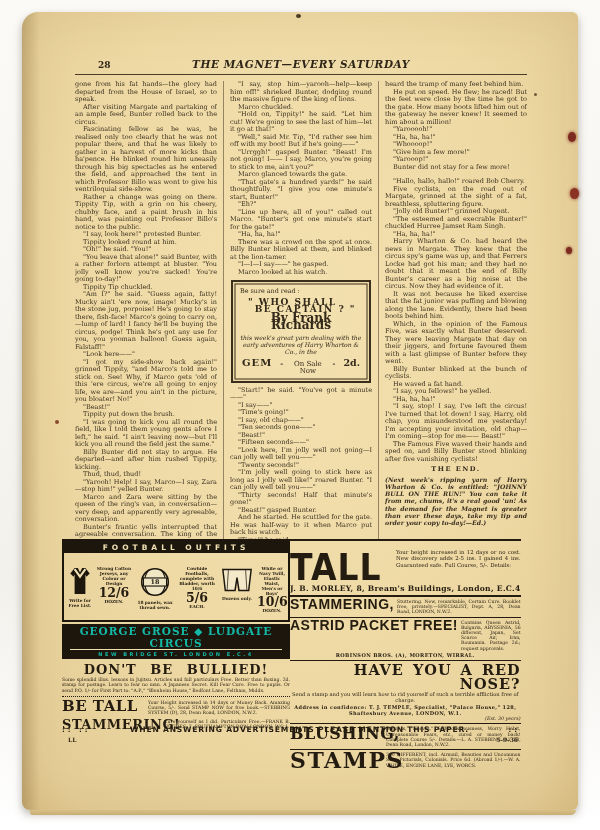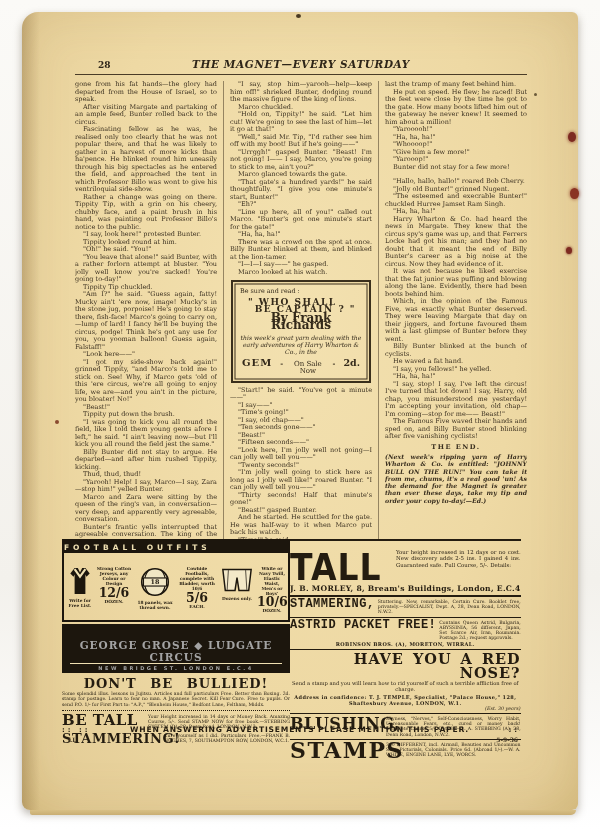--- a/index.html
+++ b/index.html
@@ -43,46 +43,46 @@
   .gem-sale{font-size:7px;}
   .gem-price{font-weight:700;font-size:9.5px;}
 
   
   .ads{position:absolute;left:40px;top:527px;width:456px;height:184px;display:flex;color:#241c10;}
   .ads-left{width:230px;}
   .ads-gap{width:6px;}
   .ads-right{flex:1;display:flex;flex-direction:column;border-top:2px solid #241c10;}
 
   .fo-box{border:2px solid #1c160d;}
-  .fo-banner{background:#1c160d;color:#efe0b2;font-family:"DejaVu Sans",sans-serif;font-weight:700;font-size:7.5px;letter-spacing:4px;padding:2px 0 1px;}
+  .fo-banner{background:#1c160d;color:#efe0b2;text-align:center;font-family:"DejaVu Sans",sans-serif;font-weight:700;font-size:7.5px;letter-spacing:4px;padding:2px 0 1px;}
   .fo-body{display:flex;align-items:flex-start;padding:2px 1px 1px;height:52px;overflow:hidden;margin-top:12px;}
   .fo-cell{text-align:center;overflow:hidden;}
   .fo-tiny{font-size:4.3px;line-height:4.9px;font-weight:700;}
   .fo-price{font-weight:700;font-size:12.5px;line-height:12px;}
   .fo-unit{font-size:4.3px;font-weight:700;}
-  .gg-banner{margin-top:2px;background:#1c160d;color:#a3a3a3;text-align:center;padding:15px 0 2px;}
+  .gg-banner{margin-top:2px;background:#1c160d;color:#14b8a6;text-align:center;padding:1px 0 2px;}
   .gg-main{font-weight:700;font-size:10.5px;letter-spacing:1px;line-height:12px;}
   .gg-sub{font-family:"DejaVu Sans",sans-serif;font-weight:700;font-size:5px;letter-spacing:2.5px;border-top:1px solid #efe0b2;margin:0 8px;padding-top:1px;line-height:6px;}
 
   .bullied{margin-top:4px;}
   .bullied-head{font-weight:700;font-size:13px;letter-spacing:1px;word-spacing:8px;text-align:center;line-height:13px;}
   .ad-small{font-size:4.6px;line-height:5.3px;text-align:justify;margin-top:1px;}
   .betall{display:flex;margin-top:3px;border-top:1px dotted #241c10;padding-top:2px;}
   .betall-head{font-weight:700;font-size:15px;line-height:14px;width:86px;letter-spacing:.5px;}
   .stamleft{display:flex;margin-top:2px;}
   .stamleft-head{font-weight:700;font-size:13px;line-height:13px;width:102px;letter-spacing:.5px;}
   .flex1{flex:1;}
 
   .tall-row{display:flex;padding-top:8px;}
   .tall-head{font-family:"DejaVu Sans",sans-serif;font-weight:700;font-size:33px;line-height:34px;letter-spacing:1px;width:106px;transform:scaleY(1.12);transform-origin:top left;}
   .tall-body{flex:1;font-size:5.4px;line-height:6.4px;text-align:justify;}
   .morley{font-weight:700;font-size:7.6px;letter-spacing:.3px;border-bottom:2px solid #241c10;padding:1px 0 2px;white-space:nowrap;}
   .rad{border-bottom:1px solid #241c10;padding:2px 0;}
   .rad-row{display:flex;align-items:flex-start;}
-  .rad-head-sans{font-family:Liberation Mono, monospace;font-weight:700;font-size:12px;letter-spacing:.5px;line-height:10px;white-space:nowrap;margin-right:3px;}
+  .rad-head-sans{font-family:Liberation Sans, sans-serif;font-weight:700;font-size:14px;letter-spacing:.5px;line-height:10px;white-space:nowrap;margin-right:3px;}
   .rad-body{flex:1;font-size:4.6px;line-height:5.2px;text-align:justify;}
   .rad-contact{font-weight:700;font-size:5px;letter-spacing:.4px;text-align:center;margin-top:1px;}
   .rednose-head{font-weight:700;font-size:14.5px;line-height:14px;text-align:right;letter-spacing:1px;word-spacing:3px;}
   .rednose-body{font-size:5.2px;line-height:5.8px;text-align:center;margin-top:1px;}
   .rednose-note{font-style:italic;font-size:4.8px;text-align:right;}
   .blush-head{font-weight:700;font-size:16px;line-height:15px;width:96px;letter-spacing:.5px;}
   .stamps-head{font-weight:700;font-size:22px;line-height:16px;width:96px;letter-spacing:1.5px;}
 
   
   .footer{position:absolute;left:40px;top:713px;width:458px;display:flex;justify-content:space-between;align-items:baseline;
@@ -181,32 +181,33 @@
             <p>"Beast!" gasped Bunter.</p>
             <p>And he started. He scuttled for the gate. He was half-way to it when Marco put back his watch.</p>
             <p>"Time!" he said.</p>
             <p>There was a rush.</p>
             <p>"Oh crikey!" gasped Bunter, as he</p>
           </div>
       </div>
       <div class="vrule"></div>
       <div class="col">
         <div class="nofirstindent">
-            <p>last the tramp of many feet behind him.</p>
+            <p>heard the tramp of many feet behind him.</p>
             <p>He put on speed. He flew; he raced! But the feet were close by the time he got to the gate. How many boots lifted him out of the gateway he never knew! It seemed to him about a million!</p>
             <p>"Yarooooh!"</p>
             <p>"Ha, ha, ha!"</p>
             <p>"Whoooop!"</p>
             <p>"Give him a few more!"</p>
             <p>"Yarooop!"</p>
             <p>Bunter did not stay for a few more!</p>
           </div>
         <div class="sbreak"></div>
         <div>
             <p>"Hallo, hallo, hallo!" roared Bob Cherry.</p>
+            <p>Five cyclists, on the road out of Margate, grinned at the sight of a fat, breathless, spluttering figure.</p>
             <p>"Jolly old Bunter!" grinned Nugent.</p>
             <p>"The esteemed and execrable Bunter!" chuckled Hurree Jamset Ram Singh.</p>
             <p>"Ha, ha, ha!"</p>
             <p>Harry Wharton &amp; Co. had heard the news in Margate. They knew that the circus spy's game was up, and that Ferrers Locke had got his man; and they had no doubt that it meant the end of Billy Bunter's career as a big noise at the circus. Now they had evidence of it.</p>
             <p>It was not because he liked exercise that the fat junior was puffing and blowing along the lane. Evidently, there had been boots behind him.</p>
             <p>Which, in the opinion of the Famous Five, was exactly what Bunter deserved. They were leaving Margate that day on their jiggers, and fortune favoured them with a last glimpse of Bunter before they went.</p>
             <p>Billy Bunter blinked at the bunch of cyclists.</p>
             <p>He waved a fat hand.</p>
             <p>"I say, you fellows!" he yelled.</p>
             <p>"Ha, ha, ha!"</p>

